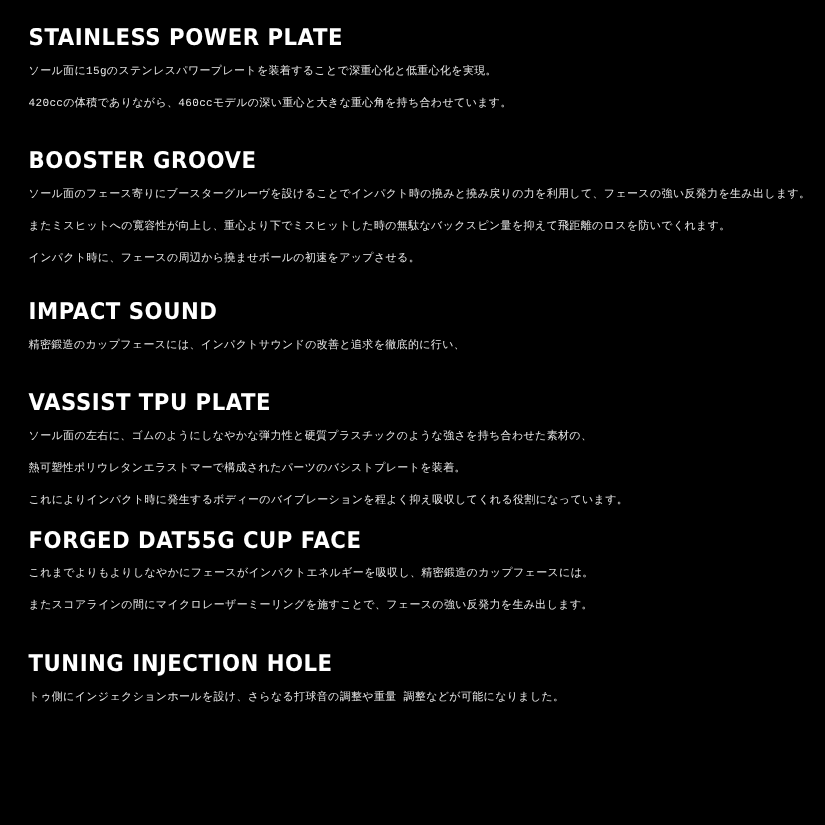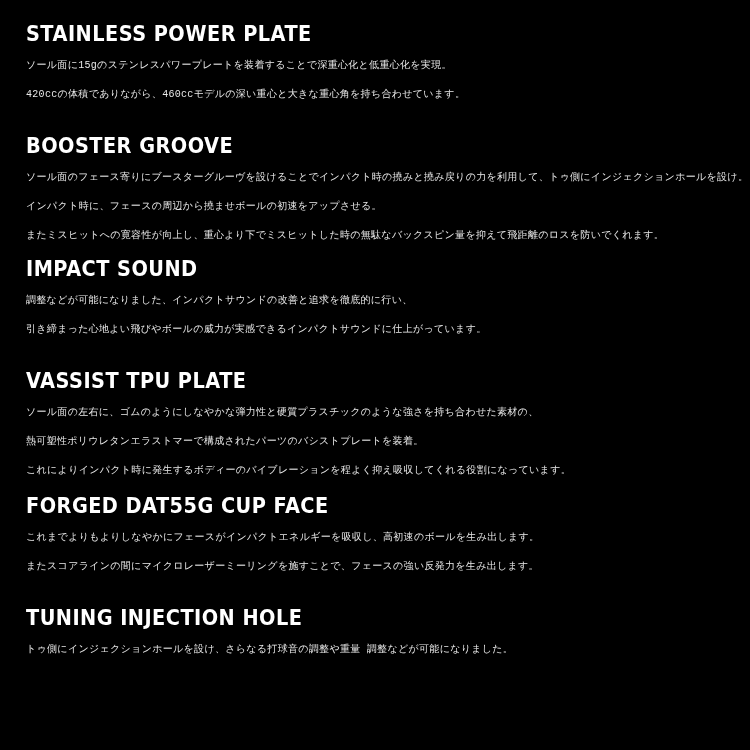--- a/index.html
+++ b/index.html
@@ -44,68 +44,67 @@
   .line {
     font-family: Liberation Mono, monospace;
     font-size: 10px;
     line-height: 19px;
     color: #e8e8e8;
     letter-spacing: 0.3px;
     white-space: nowrap;
   }
   
   #sec-0 { margin-bottom: 30px; }
-  #sec-1 { margin-bottom: 12px; }
+  #sec-1 { margin-bottom: 26px; }
   #sec-2 { margin-bottom: 30px; }
   #sec-3 { margin-bottom: 14px; }
   #sec-4 { margin-bottom: 30px; }
 </style>
 </head>
 <body>
 
 <div class="page">
 
   <div class="section" id="sec-0">
     <h2 class="sec-title">STAINLESS POWER PLATE</h2>
     <div class="sec-body">
       <p class="line">ソール面に15gのステンレスパワープレートを装着することで深重心化と低重心化を実現。</p>
       <p class="line">420ccの体積でありながら、460ccモデルの深い重心と大きな重心角を持ち合わせています。</p>
     </div>
   </div>
 
   <div class="section" id="sec-1">
     <h2 class="sec-title">BOOSTER GROOVE</h2>
     <div class="sec-body">
-      <p class="line">ソール面のフェース寄りにブースターグルーヴを設けることでインパクト時の撓みと撓み戻りの力を利用して、トゥ側にインジェクションホールを設け。</p>
+      <p class="line">ソール面のフェース寄りにブースターグルーヴを設けることでインパクト時の撓みと撓み戻りの力を利用して、フェースの強い反発力を生み出します。</p>
+      <p class="line">またミスヒットへの寛容性が向上し、重心より下でミスヒットした時の無駄なバックスピン量を抑えて飛距離のロスを防いでくれます。</p>
       <p class="line">インパクト時に、フェースの周辺から撓ませボールの初速をアップさせる。</p>
-      <p class="line">またミスヒットへの寛容性が向上し、重心より下でミスヒットした時の無駄なバックスピン量を抑えて飛距離のロスを防いでくれます。</p>
     </div>
   </div>
 
   <div class="section" id="sec-2">
     <h2 class="sec-title">IMPACT SOUND</h2>
     <div class="sec-body">
-      <p class="line">調整などが可能になりました、インパクトサウンドの改善と追求を徹底的に行い、</p>
-      <p class="line">引き締まった心地よい飛びやボールの威力が実感できるインパクトサウンドに仕上がっています。</p>
+      <p class="line">精密鍛造のカップフェースには、インパクトサウンドの改善と追求を徹底的に行い、</p>
     </div>
   </div>
 
   <div class="section" id="sec-3">
     <h2 class="sec-title">VASSIST TPU PLATE</h2>
     <div class="sec-body">
       <p class="line">ソール面の左右に、ゴムのようにしなやかな弾力性と硬質プラスチックのような強さを持ち合わせた素材の、</p>
       <p class="line">熱可塑性ポリウレタンエラストマーで構成されたパーツのバシストプレートを装着。</p>
       <p class="line">これによりインパクト時に発生するボディーのバイブレーションを程よく抑え吸収してくれる役割になっています。</p>
     </div>
   </div>
 
   <div class="section" id="sec-4">
     <h2 class="sec-title">FORGED DAT55G CUP FACE</h2>
     <div class="sec-body">
-      <p class="line">これまでよりもよりしなやかにフェースがインパクトエネルギーを吸収し、高初速のボールを生み出します。</p>
+      <p class="line">これまでよりもよりしなやかにフェースがインパクトエネルギーを吸収し、精密鍛造のカップフェースには。</p>
       <p class="line">またスコアラインの間にマイクロレーザーミーリングを施すことで、フェースの強い反発力を生み出します。</p>
     </div>
   </div>
 
   <div class="section" id="sec-5">
     <h2 class="sec-title">TUNING INJECTION HOLE</h2>
     <div class="sec-body">
       <p class="line">トゥ側にインジェクションホールを設け、さらなる打球音の調整や重量 調整などが可能になりました。</p>
     </div>
   </div>

